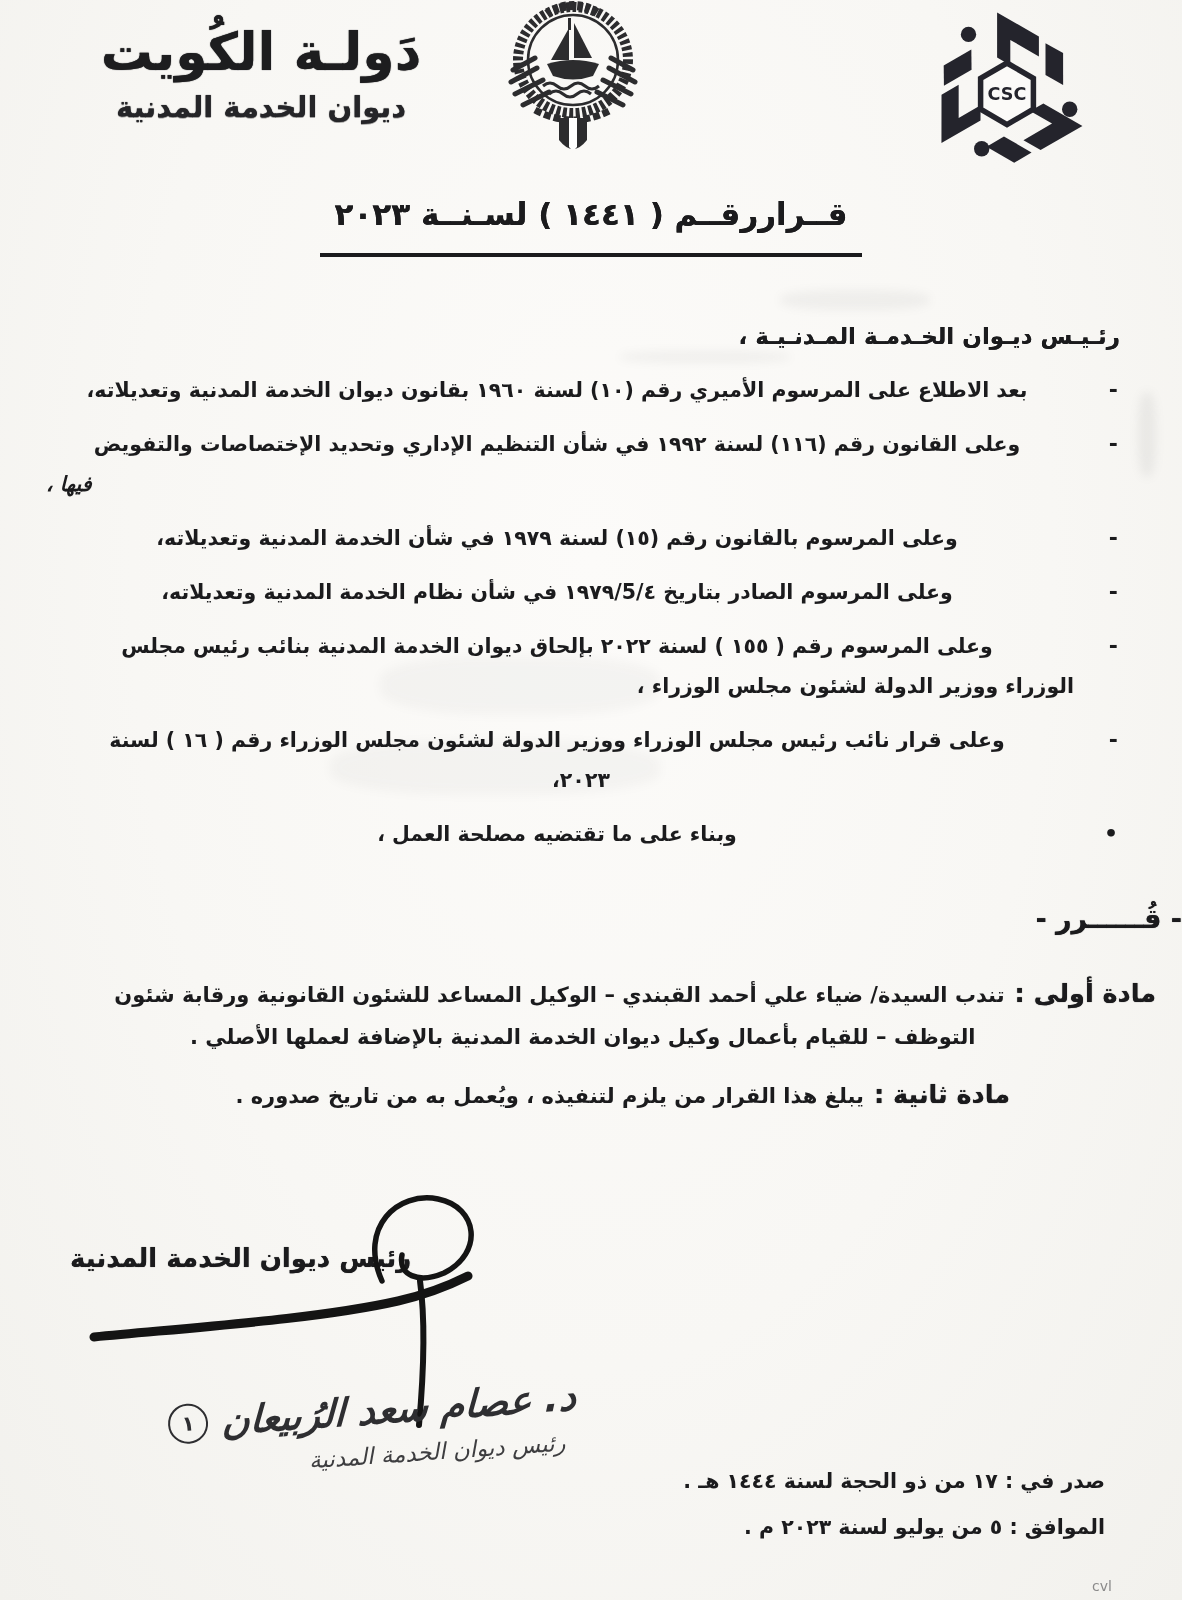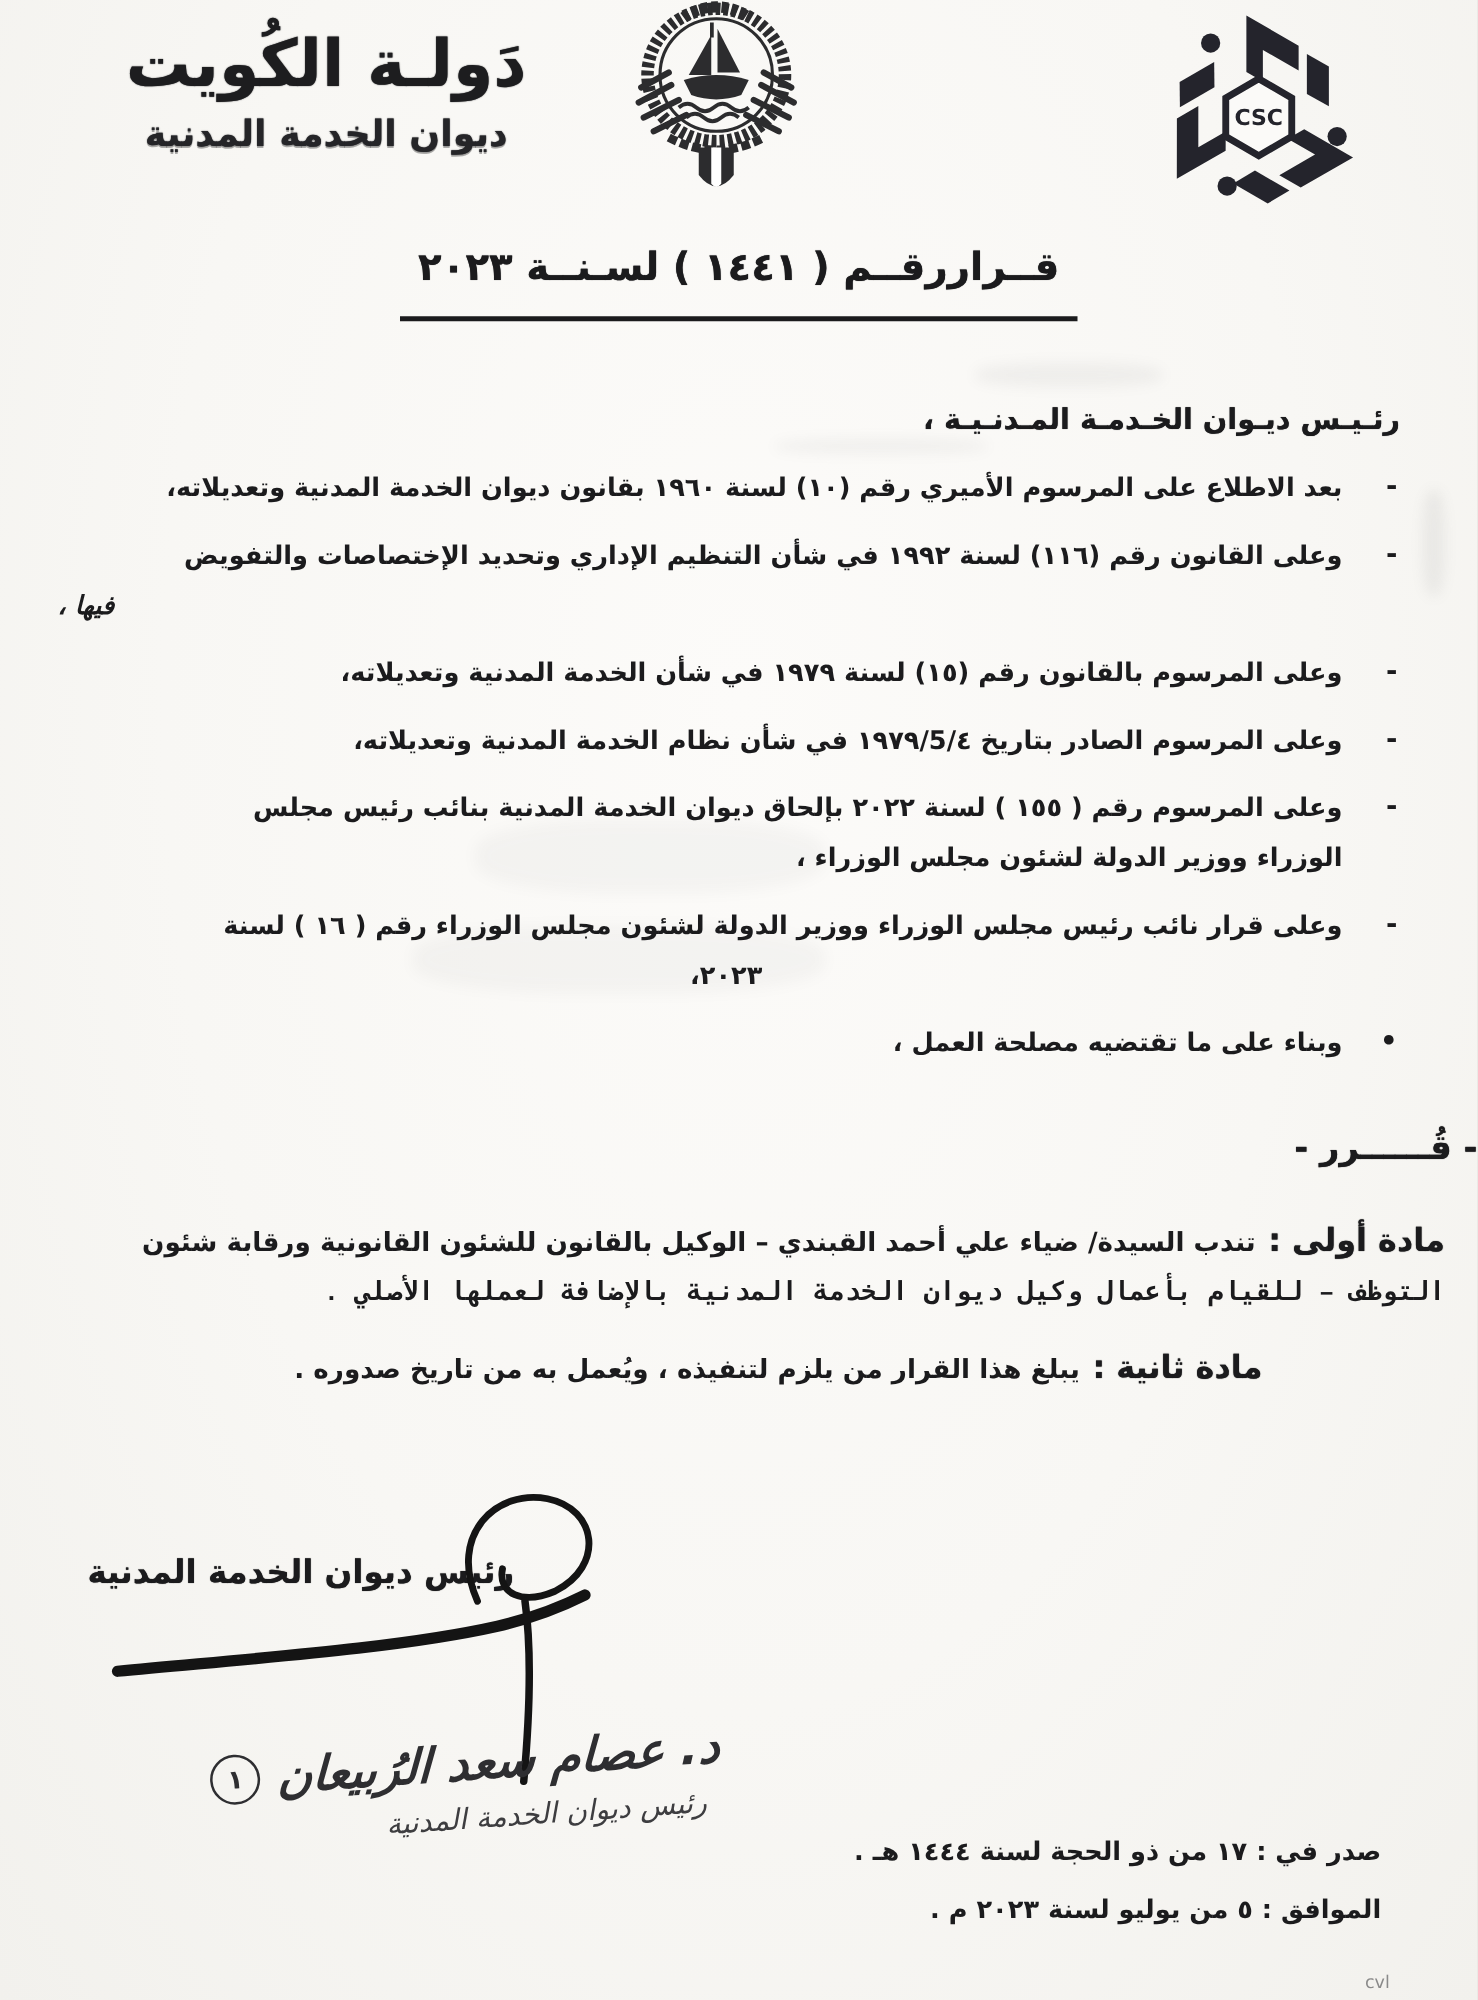--- a/index.html
+++ b/index.html
@@ -30,33 +30,33 @@
     text-shadow:0 0 .6px #1b1b1d;
   }
   
   .addressee{position:absolute;top:323px;right:62px;font-size:23px;font-weight:bold;
              text-shadow:0 0 .6px #1b1b1d;}
   
   .preamble{position:absolute;top:370px;right:60px;left:40px;}
   .pre-item{position:relative;padding-right:48px;margin-bottom:14px;
             font-size:20.5px;font-weight:bold;line-height:40px;}
   .pre-item .bullet{position:absolute;right:4px;top:0;font-size:22px;}
-  .pre-item .l1,.pre-item .l2{white-space:nowrap;}
+  .pre-item .l1,.pre-item .l2{white-space:nowrap;text-align:center;}
   .pre-item .l2{text-align:right;}
   .pre-item .l2:empty{display:none;}
   .pre-item .l2.left-a{text-align:left;padding-left:6px;font-style:italic;}
   .pre-item .l2.left-b{text-align:center;padding-left:48px;}
   
   .qarrar{position:absolute;top:903px;left:0;width:100%;text-align:right;
           font-size:27px;font-weight:bold;text-shadow:0 0 .7px #1b1b1d;}
   
   .article{position:absolute;right:26px;left:20px;font-size:21px;font-weight:bold;line-height:42px;}
   .article .lbl{font-size:25.5px;font-weight:bold;text-shadow:0 0 .8px #141414;margin-left:10px;}
   .article .a-l1{display:inline;white-space:nowrap;}
-  .article .a-l2{white-space:nowrap;text-align:right;padding-left:170px;font-family:Liberation Mono, monospace;}
+  .article .a-l2{white-space:nowrap;text-align:left;padding-left:170px;}
   .article .a-l2:empty{display:none;}
   .art-1{top:972px;}
   .art-2{top:1073px;right:172px;}
   
   .sig-title{position:absolute;top:1243px;right:722px;left:70px;
              font-size:26px;font-weight:bold;white-space:nowrap;text-align:left;
              text-shadow:0 0 .7px #141414;}
   .sig-svg{position:absolute;left:80px;top:1185px;width:420px;height:245px;}
   .stamp{position:absolute;left:78px;top:1392px;width:500px;transform:rotate(-4deg);
          color:#2e2e31;}
@@ -186,21 +186,21 @@
       <span class="bullet">•</span>
       <div class="l1">وبناء على ما تقتضيه مصلحة العمل ،</div>
 
     </div>
   </div>
 
   <div class="qarrar">- قُــــــرر -</div>
 
   <div class="article art-1">
     <div>
-      <span class="lbl">مادة أولى :</span><span class="a-l1">تندب السيدة/ ضياء علي أحمد القبندي – الوكيل بالقانون للشئون القانونية ورقابة شئون</span>
+      <span class="lbl">مادة أولى :</span><span class="a-l1">تندب السيدة/ ضياء علي أحمد القبندي – الوكيل المساعد للشئون القانونية ورقابة شئون</span>
     </div>
     <div class="a-l2">التوظف – للقيام بأعمال وكيل ديوان الخدمة المدنية بالإضافة لعملها الأصلي .</div>
   </div>
 
   <div class="article art-2">
     <div>
       <span class="lbl">مادة ثانية :</span><span class="a-l1">يبلغ هذا القرار من يلزم لتنفيذه ، ويُعمل به من تاريخ صدوره .</span>
     </div>
 
   </div>

